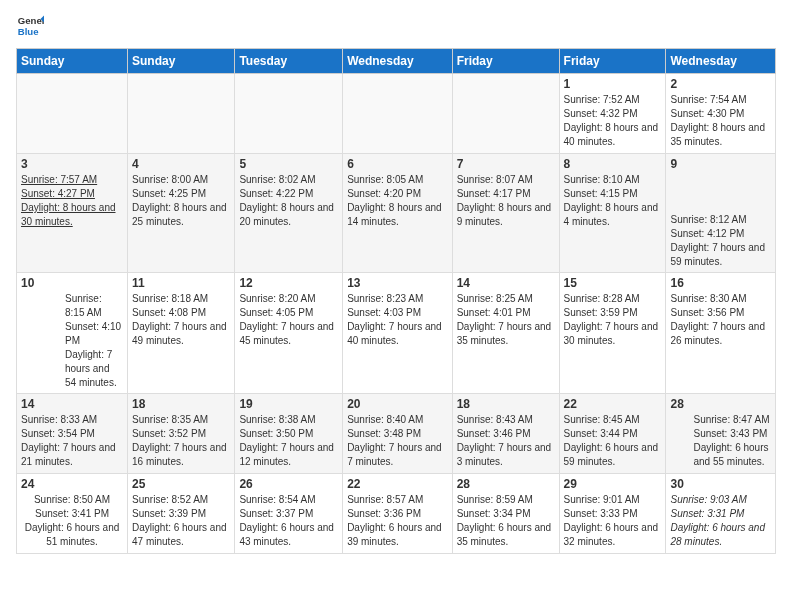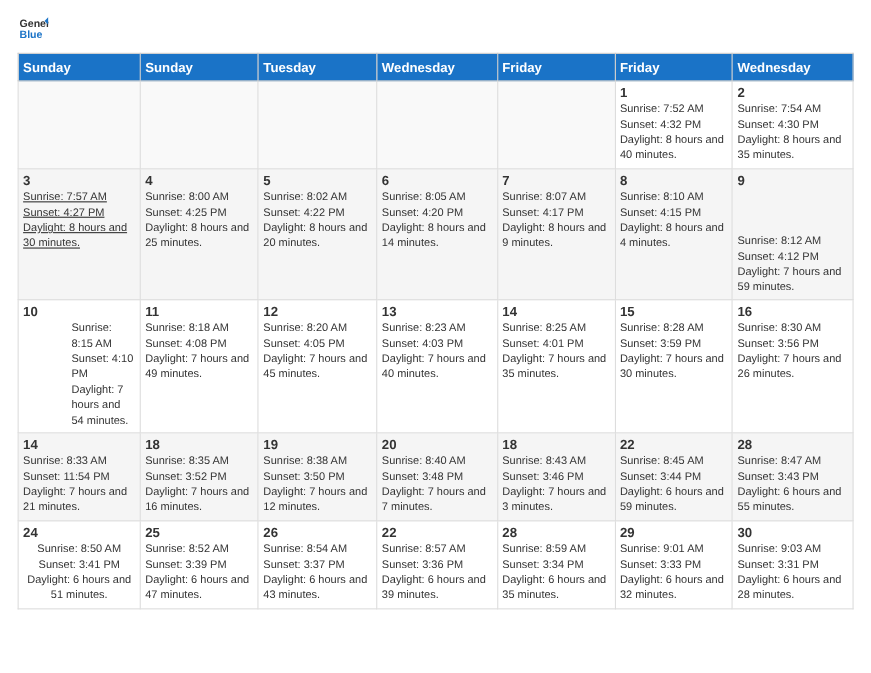--- a/index.html
+++ b/index.html
@@ -236,21 +236,21 @@
             <div class="day-number">16</div>
             <div class="day-info" style="white-space: pre-line;">Sunrise: 8:30 AM
 Sunset: 3:56 PM
 Daylight: 7 hours and 26 minutes.</div>
           </td>
         </tr>
         <tr>
           <td>
             <div class="day-number">14</div>
             <div class="day-info" style="white-space: pre-line;">Sunrise: 8:33 AM
-Sunset: 11:54 PM
+Sunset: 3:54 PM
 Daylight: 7 hours and 21 minutes.</div>
           </td>
           <td>
             <div class="day-number">18</div>
             <div class="day-info" style="white-space: pre-line;">Sunrise: 8:35 AM
 Sunset: 3:52 PM
 Daylight: 7 hours and 16 minutes.</div>
           </td>
           <td>
             <div class="day-number">19</div>
@@ -271,21 +271,21 @@
 Daylight: 7 hours and 3 minutes.</div>
           </td>
           <td>
             <div class="day-number">22</div>
             <div class="day-info" style="white-space: pre-line;">Sunrise: 8:45 AM
 Sunset: 3:44 PM
 Daylight: 6 hours and 59 minutes.</div>
           </td>
           <td>
             <div class="day-number">28</div>
-            <div class="day-info" style="white-space: pre-line;">Sunrise: 8:47 AM
+            <div class="day-info" style="white-space: pre-line; margin-left: 23px;">Sunrise: 8:47 AM
 Sunset: 3:43 PM
 Daylight: 6 hours and 55 minutes.</div>
           </td>
         </tr>
         <tr>
           <td>
             <div class="day-number">24</div>
             <div class="day-info" style="white-space: pre-line; text-align: center;">Sunrise: 8:50 AM
 Sunset: 3:41 PM
 Daylight: 6 hours and 51 minutes.</div>
@@ -315,20 +315,20 @@
 Daylight: 6 hours and 35 minutes.</div>
           </td>
           <td>
             <div class="day-number">29</div>
             <div class="day-info" style="white-space: pre-line;">Sunrise: 9:01 AM
 Sunset: 3:33 PM
 Daylight: 6 hours and 32 minutes.</div>
           </td>
           <td>
             <div class="day-number">30</div>
-            <div class="day-info" style="white-space: pre-line;">Sunrise: 9:03 AM
+            <div class="day-info" style="white-space: pre-line; font-style: italic;">Sunrise: 9:03 AM
 Sunset: 3:31 PM
 Daylight: 6 hours and 28 minutes.</div>
           </td>
         </tr>
       </tbody>
   </table>
 </div>
 
 </body></html>

